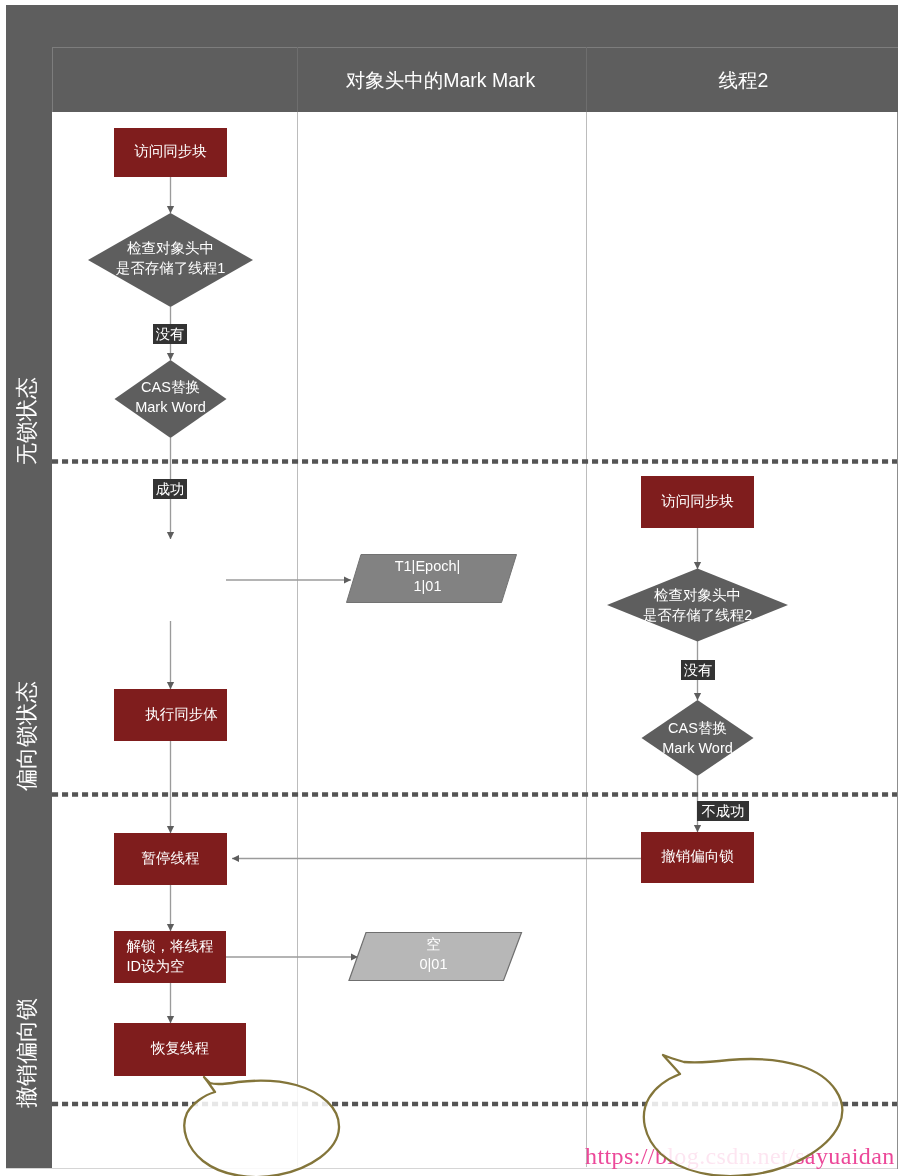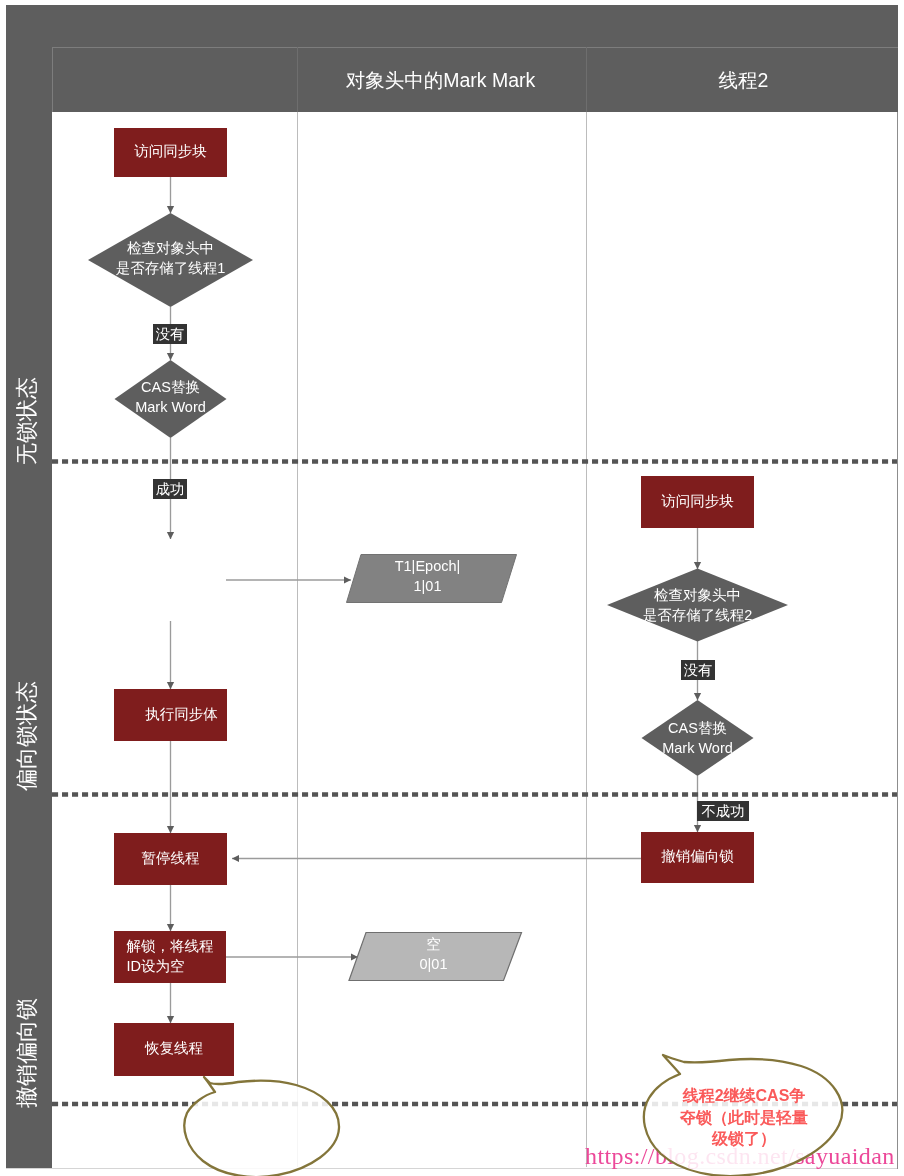--- a/index.html
+++ b/index.html
@@ -125,21 +125,21 @@
   <div class="dia" style="left:88px;top:213px;width:165px;height:94px;">检查对象头中
 是否存储了线程1</div>
   <div class="lab" style="left:153px;top:324px;width:34px;height:20px;">没有</div>
   <div class="dia" style="left:114px;top:360px;width:113px;height:78px;">CAS替换
 Mark Word</div>
   <div class="lab" style="left:153px;top:479px;width:34px;height:20px;">成功</div>
   <div class="node" style="left:114px;top:689px;width:113px;height:52px;padding-left:22px;">执行同步体</div>
   <div class="node" style="left:114px;top:833px;width:113px;height:52px;">暂停线程</div>
   <div class="node" style="left:114px;top:931px;width:112px;height:52px;">解锁，将线程
 ID设为空</div>
-  <div class="node" style="left:114px;top:1023px;width:120px;height:53px;">恢复线程</div>
+  <div class="node" style="left:114px;top:1023px;width:132px;height:53px;">恢复线程</div>
 
   <div class="dia" style="left:342px;top:553px;width:171px;height:49px;">T1|Epoch|
 1|01</div>
   <div class="dia" style="left:347px;top:931px;width:173px;height:49px;">空
 0|01</div>
 
   <div class="node" style="left:641px;top:476px;width:113px;height:52px;">访问同步块</div>
   <div class="dia" style="left:607px;top:571px;width:181px;height:72px;">检查对象头中
 是否存储了线程2</div>
   <div class="lab" style="left:681px;top:660px;width:34px;height:20px;">没有</div>
@@ -166,17 +166,14 @@
              C 667,1079 655,1088 649,1098
              C 639,1115 644,1138 661,1154
              C 681,1172 716,1179 748,1175
              C 789,1171 827,1150 839,1125
              C 850,1101 832,1076 801,1066
              C 779,1059 752,1058 729,1060
              C 712,1062 697,1063 684,1062
              C 677,1060 670,1058 663,1055 Z"></path>
   </svg>
 
-  <div class="callout-txt" style="left:679px;top:1085px;width:130px;font-size:16px;line-height:21.6px;">线程2继续CAS争
-夺锁（此时是轻量
-级锁了）</div>
 
 </div>
 
 </body></html>

